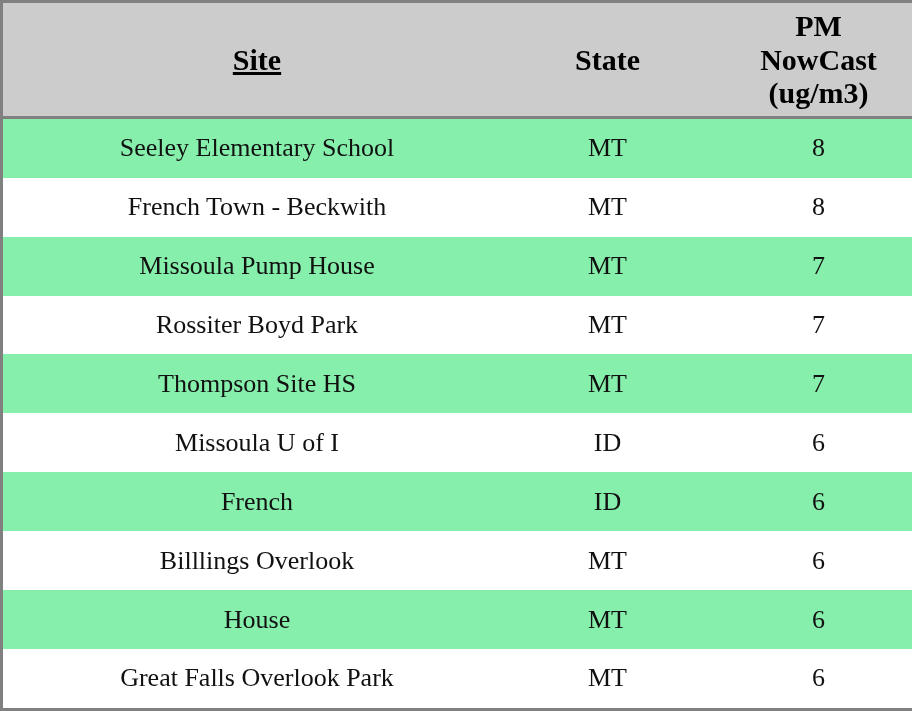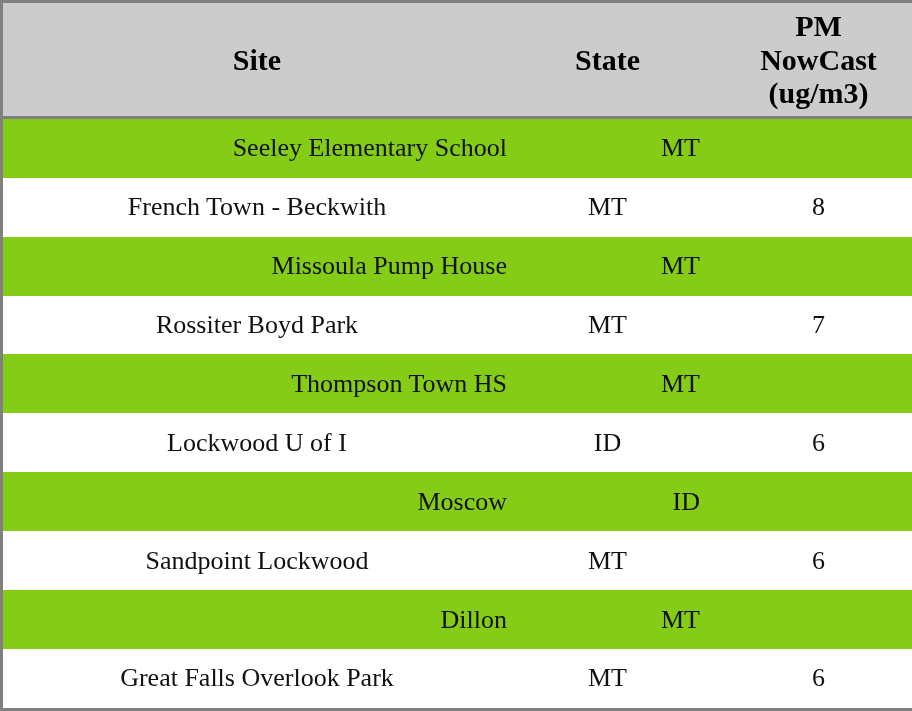--- a/index.html
+++ b/index.html
@@ -31,35 +31,35 @@
     color: #000000;
     font-family: "Liberation Serif", serif;
     font-weight: bold;
     font-size: 30px;
     text-align: center;
     vertical-align: middle;
     padding: 6px 4px;
     border-bottom: 3px solid #808080;
     line-height: 1.12;
   }
-  th.col-site   { width: 500px; }
+  th.col-site   { width: 500px; text-decoration: underline; }
   th.col-state  { width: 185px; margin-top: 6px; }
   th.col-value  { width: 221px; }
 
   tbody td {
     font-family: "Liberation Serif", serif;
     font-size: 26px;
     color: #111111;
     text-align: center;
     vertical-align: middle;
     padding: 0 4px;
     height: 58px;
     border: none;
   }
-  tbody tr.odd-row td { background: #84cc16; text-align: right; }
+  tbody tr.odd-row td { background: #86efac; }
   tbody tr.even-row td { background: #ffffff; margin-top: 39px; }
 </style>
 </head>
 <body>
 
 <div class="table-wrap">
   <table class="data-table">
     <thead>
       <tr>
         <th class="col-site">Site</th>
@@ -86,41 +86,41 @@
         <td>Missoula Pump House</td>
         <td>MT</td>
         <td>7</td>
       </tr>
       <tr class="even-row">
         <td>Rossiter Boyd Park</td>
         <td>MT</td>
         <td>7</td>
       </tr>
       <tr class="odd-row">
-        <td>Thompson Town HS</td>
+        <td>Thompson Site HS</td>
         <td>MT</td>
         <td>7</td>
       </tr>
       <tr class="even-row">
-        <td>Lockwood U of I</td>
+        <td>Missoula U of I</td>
         <td>ID</td>
         <td>6</td>
       </tr>
       <tr class="odd-row">
-        <td>Moscow</td>
+        <td>French</td>
         <td>ID</td>
         <td>6</td>
       </tr>
       <tr class="even-row">
-        <td>Sandpoint Lockwood</td>
+        <td>Billlings Overlook</td>
         <td>MT</td>
         <td>6</td>
       </tr>
       <tr class="odd-row">
-        <td>Dillon</td>
+        <td>House</td>
         <td>MT</td>
         <td>6</td>
       </tr>
       <tr class="even-row">
         <td>Great Falls Overlook Park</td>
         <td>MT</td>
         <td>6</td>
       </tr>
     </tbody>
   </table>

